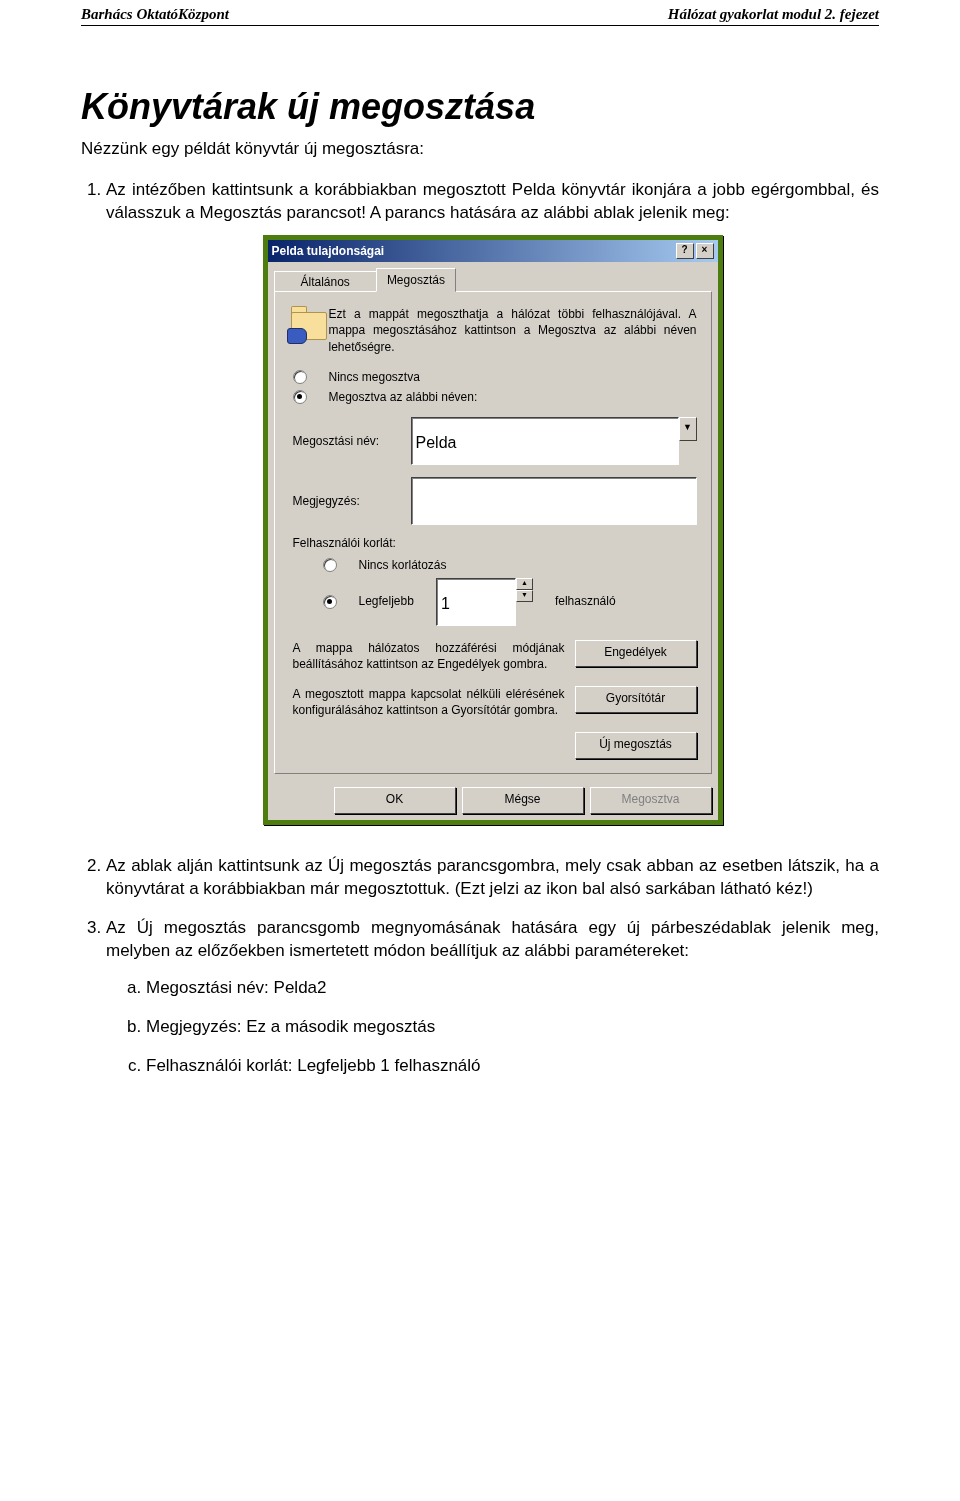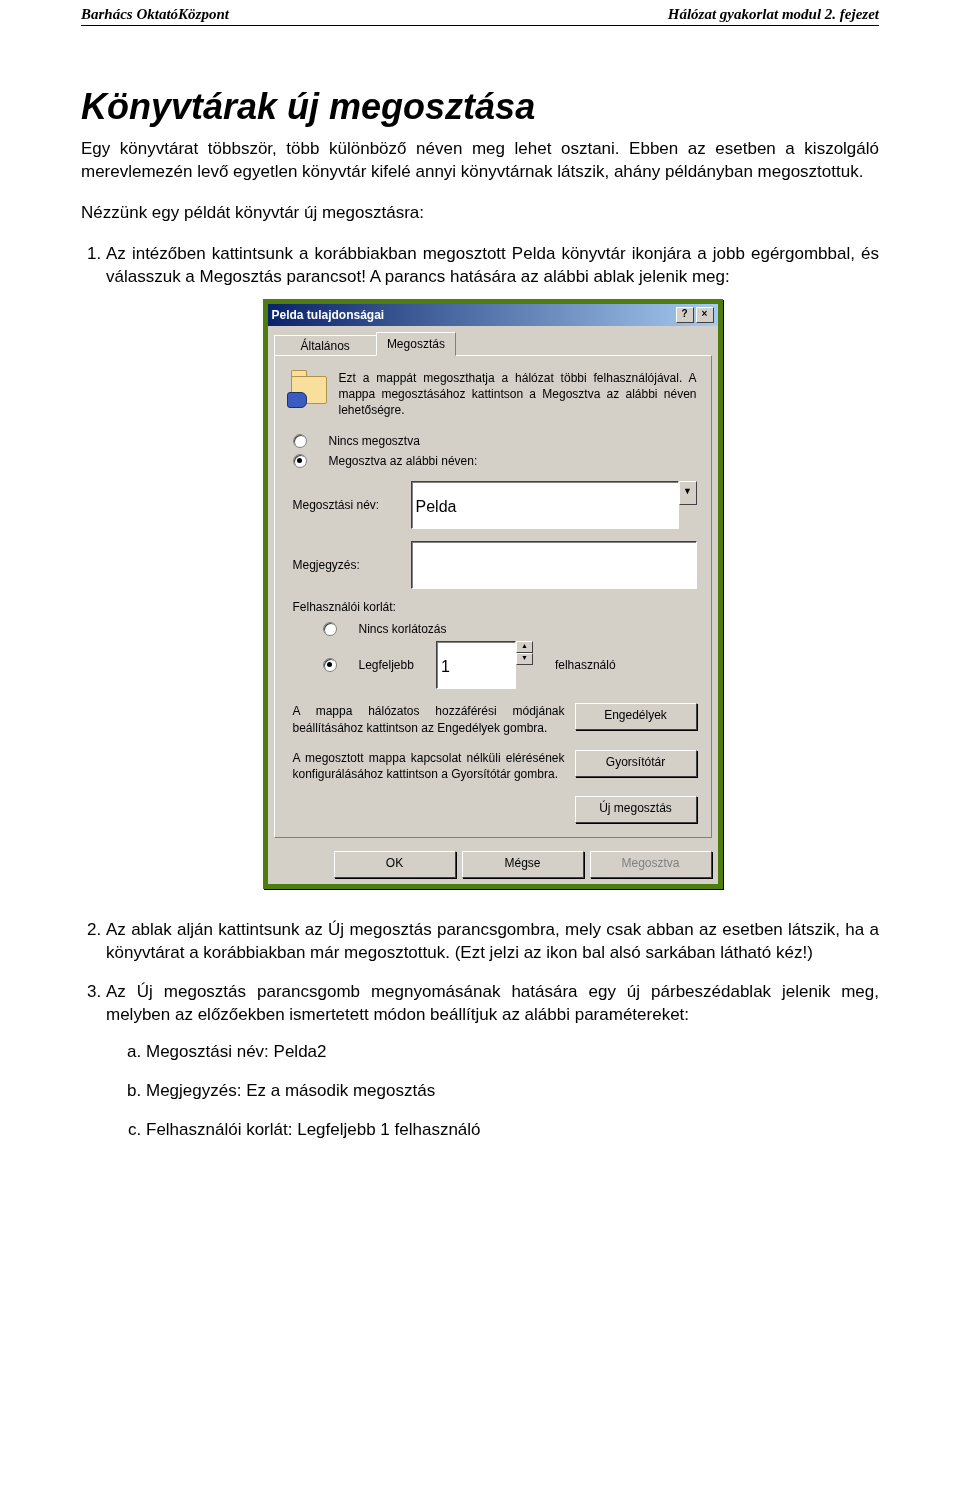--- a/index.html
+++ b/index.html
@@ -125,21 +125,20 @@
     border: 1px solid #fff;
     border-right-color: #808080;
     border-bottom-color: #808080;
     padding: 14px;
     background: #d4d0c8;
     position: relative;
     top: -1px;
   }
   .info-row {
     display: flex;
-    gap: 10px;
     margin-bottom: 14px;
   }
   .folder-icon {
     width: 40px;
     height: 36px;
     flex: none;
     position: relative;
   }
   .folder-icon .folder-back {
     position: absolute;
@@ -310,21 +309,20 @@
 
 <div class="page">
 
   <div class="page-header">
     <span>Barhács OktatóKözpont</span>
     <span>Hálózat gyakorlat modul 2. fejezet</span>
   </div>
 
   <h1 class="title">Könyvtárak új megosztása</h1>
 
-  <p class="body-text">Egy könyvtárat többször, több különböző néven meg lehet osztani. Ebben az esetben a kiszolgáló merevlemezén levő egyetlen könyvtár kifelé annyi könyvtárnak látszik, ahány példányban megosztottuk.</p>
   <p class="body-text">Nézzünk egy példát könyvtár új megosztásra:</p>
 
   <ol class="steps">
     <li>
       <span>Az intézőben kattintsunk a korábbiakban megosztott Pelda könyvtár ikonjára a </span><span class="bold">jobb egérgomb</span><span>bal, és válasszuk a </span><span class="bold">Megosztás</span><span> parancsot! A parancs hatására az alábbi ablak jelenik meg:</span>
 
       
       <div class="dialog">
         <div class="titlebar">
           <span>Pelda tulajdonságai</span>

